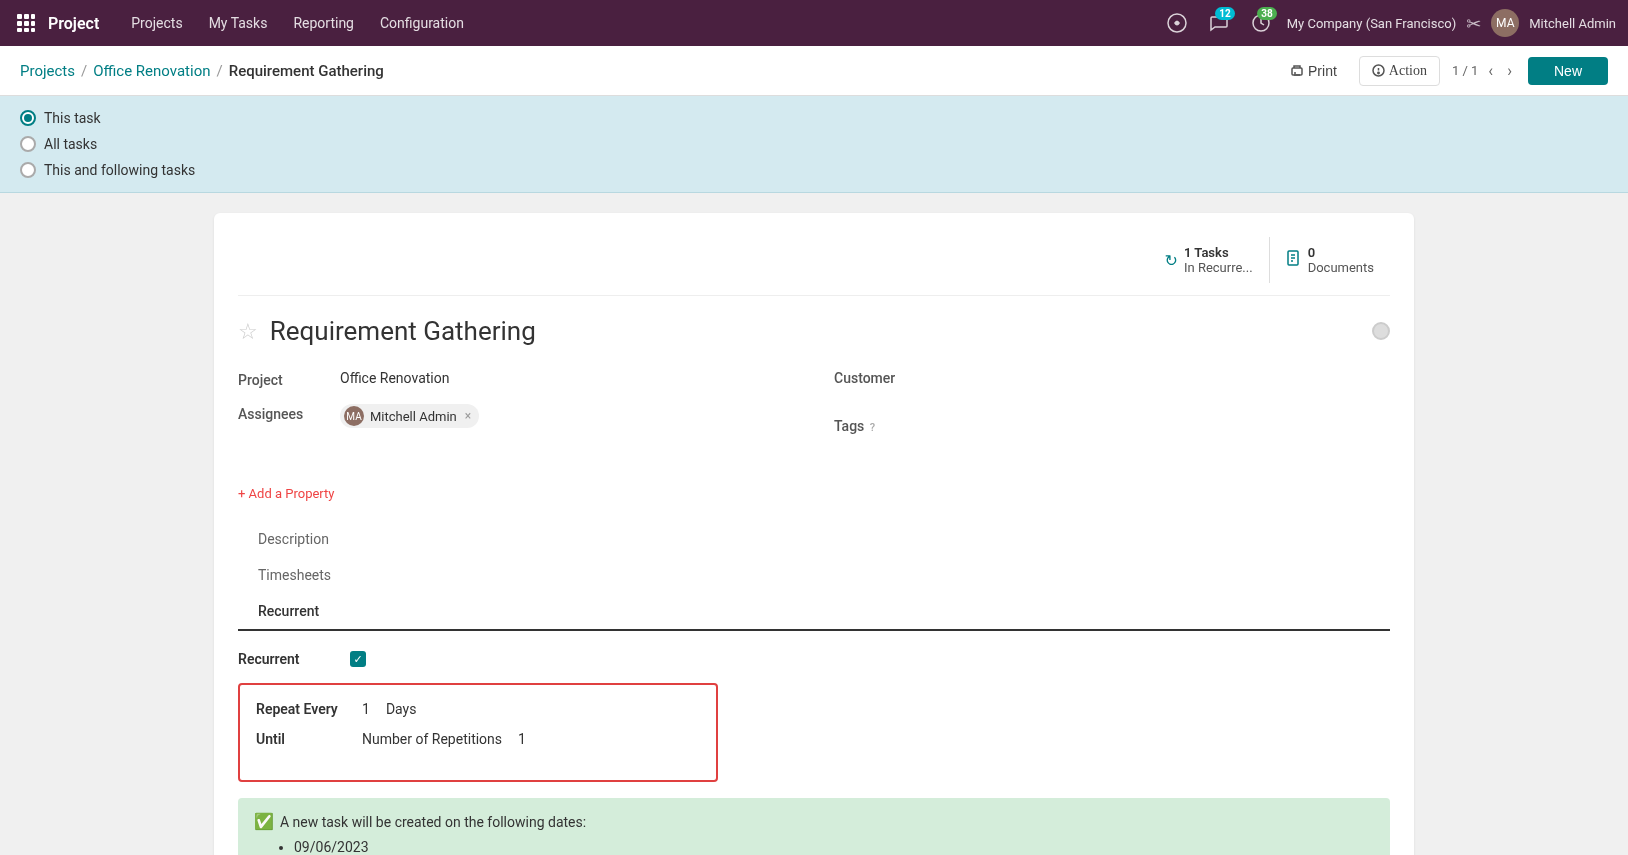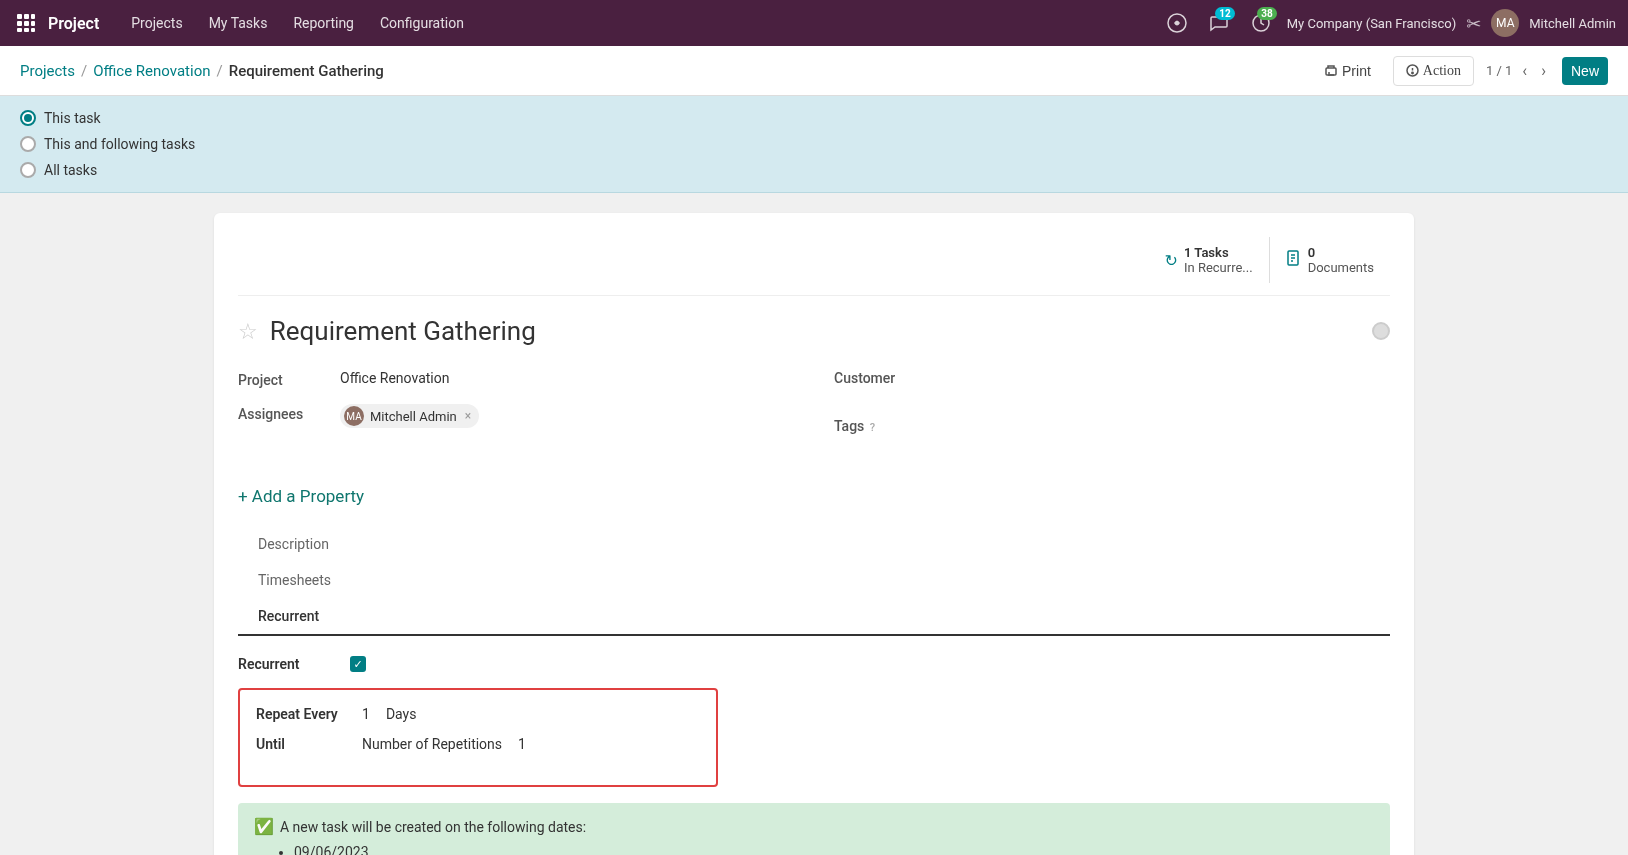--- a/index.html
+++ b/index.html
@@ -54,21 +54,21 @@
     .breadcrumb-actions { margin-left: auto; display: flex; align-items: center; gap: 12px; }
     .btn-print {
       display: flex; align-items: center; gap: 4px; border: none; background: none; cursor: pointer; color: #444; font-size: 14px; padding: 6px 10px; border-radius: 4px;
     }
     .btn-action {
       display: flex; align-items: center; gap: 4px; border: 1px solid #ddd; background: none; cursor: pointer; color: #444; font-size: 14px; padding: 6px 12px; border-radius: 4px; font-family: Liberation Serif, serif;
     }
     .pagination { display: flex; align-items: center; gap: 6px; font-size: 13px; color: #666; }
     .pagination-arrow { cursor: pointer; color: #666; font-size: 16px; padding: 2px 4px; }
     .btn-new {
-      background: #017e84; color: white; border: none; padding: 6px 9px; border-radius: 4px; cursor: pointer; font-size: 14px; font-weight: 500;
+      background: #017e84; color: white; border: none; padding: 6px 26px; border-radius: 4px; cursor: pointer; font-size: 14px; font-weight: 500;
     }
 
     
     .recurrence-panel {
       background: #d4eaf0; padding: 14px 20px 14px 20px; border-bottom: 1px solid #b8d8e0;
     }
     .recurrence-option {
       display: flex; align-items: center; gap: 8px; margin-bottom: 10px; cursor: pointer; font-size: 14px; color: #333;
     }
     .recurrence-option:last-child { margin-bottom: 0; }
@@ -108,21 +108,21 @@
     .field-label { color: #555; font-size: 14px; min-width: 90px; padding-top: 2px; font-weight: 500; }
     .field-value { color: #333; font-size: 14px; }
     .assignee-tag {
       display: inline-flex; align-items: center; gap: 6px; background: #f0f0f0; border-radius: 12px; padding: 2px 8px 2px 4px; font-size: 13px; color: #333;
     }
     .assignee-avatar { width: 20px; height: 20px; border-radius: 50%; background: #8d6e63; display: flex; align-items: center; justify-content: center; color: white; font-size: 10px; }
     .remove-tag { color: #999; cursor: pointer; margin-left: 2px; font-size: 12px; }
     .field-label-right { color: #555; font-size: 14px; font-weight: 500; margin-bottom: 16px; }
     .help-icon { color: #aaa; font-size: 11px; cursor: pointer; margin-left: 2px; }
 
-    .add-property { color: #0f766e; cursor: pointer; font-size: 17px; margin-bottom: 20px; }
+    .add-property { color: #ef4444; cursor: pointer; font-size: 13px; margin-bottom: 20px; }
 
     
     .status-circle { width: 18px; height: 18px; border-radius: 50%; background: #ddd; border: 2px solid #ccc; cursor: pointer; }
 
     
     .tabs { display: flex; border-bottom: 2px solid #eee; margin-bottom: 20px; flex-direction: column; }
     .tab {
       padding: 10px 20px; font-size: 14px; color: #666; cursor: pointer; border-bottom: 2px solid transparent; margin-bottom: -2px;
     }
     .tab.active { color: #333; border-bottom-color: #333; font-weight: 500; }
@@ -242,25 +242,25 @@
   </div>
 </div>
 
 <div class="recurrence-panel">
   <div class="recurrence-option">
     <div class="radio-circle selected"></div>
     <span>This task</span>
   </div>
   <div class="recurrence-option">
     <div class="radio-circle"></div>
-    <span>This and following tasks</span>
+    <span>All tasks</span>
   </div>
   <div class="recurrence-option">
     <div class="radio-circle"></div>
-    <span>All tasks</span>
+    <span>This and following tasks</span>
   </div>
 </div>
 
 <div class="main-content">
   <div class="task-card">
 
     <div class="task-card-header">
       <div></div>
       <div class="task-meta-btns">
         <div class="meta-btn">

